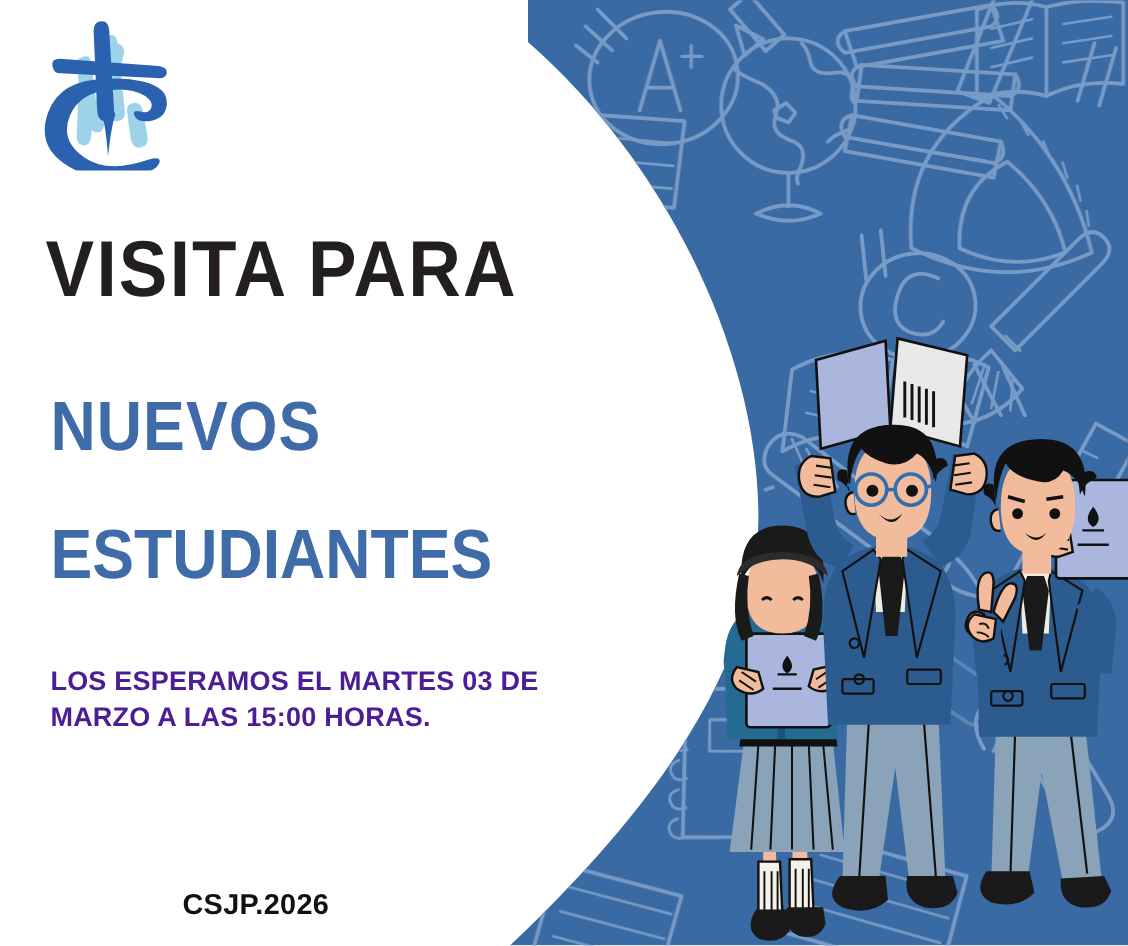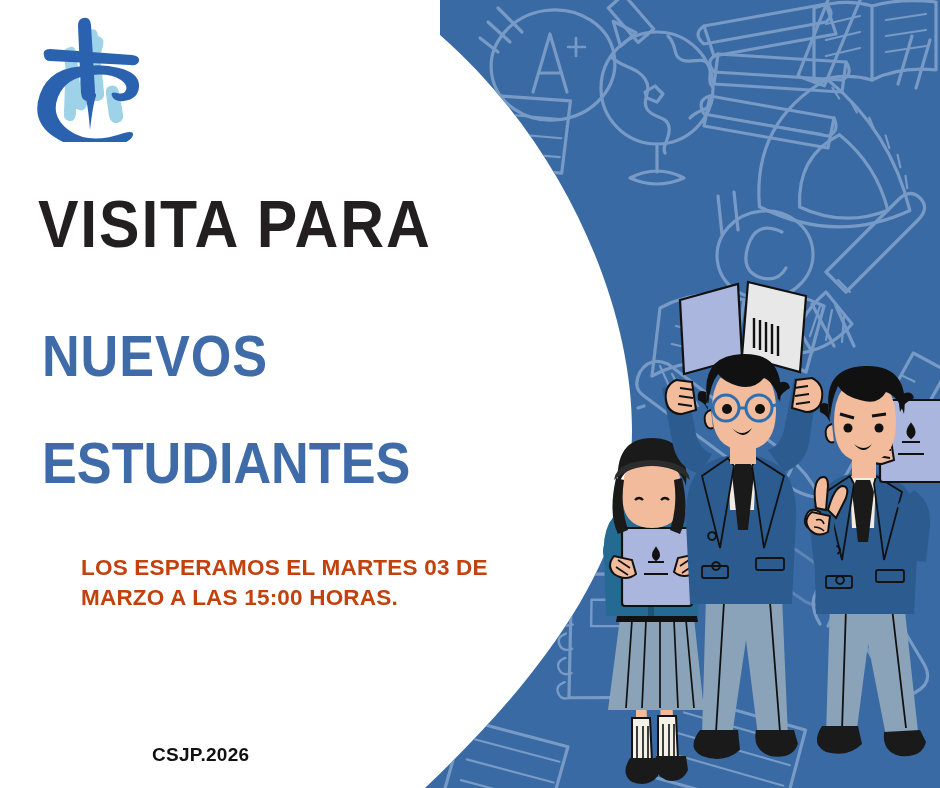--- a/index.html
+++ b/index.html
@@ -37,26 +37,26 @@
     font-family:"Liberation Sans", sans-serif;
     font-weight:700; font-size:58px; line-height:58px;
     letter-spacing:0px; color:#3f6ca8;
     transform:scaleX(0.90); transform-origin:left center;
     white-space:nowrap;
   }
   #subtitle {
     position:absolute; left:42px; top:553px; width:470px;
     font-family:"Liberation Sans", sans-serif;
     font-weight:700; font-size:22.5px; line-height:30px;
-    letter-spacing:0.2px; color:#c2410c;margin-left:39px;
+    letter-spacing:0.2px; color:#4c1d95;
   }
   #footer-code {
     position:absolute; left:152px; top:742px;
     font-family:"Liberation Sans", sans-serif;
-    font-weight:700; font-size:19px; line-height:26px;
+    font-weight:700; font-size:24px; line-height:26px;
     letter-spacing:0.3px; color:#111111;
   }
 </style>
 </head>
 <body>
 
 <div id="poster">
 
   <svg id="bg-layer" viewBox="0 0 940 788">
     <defs>

